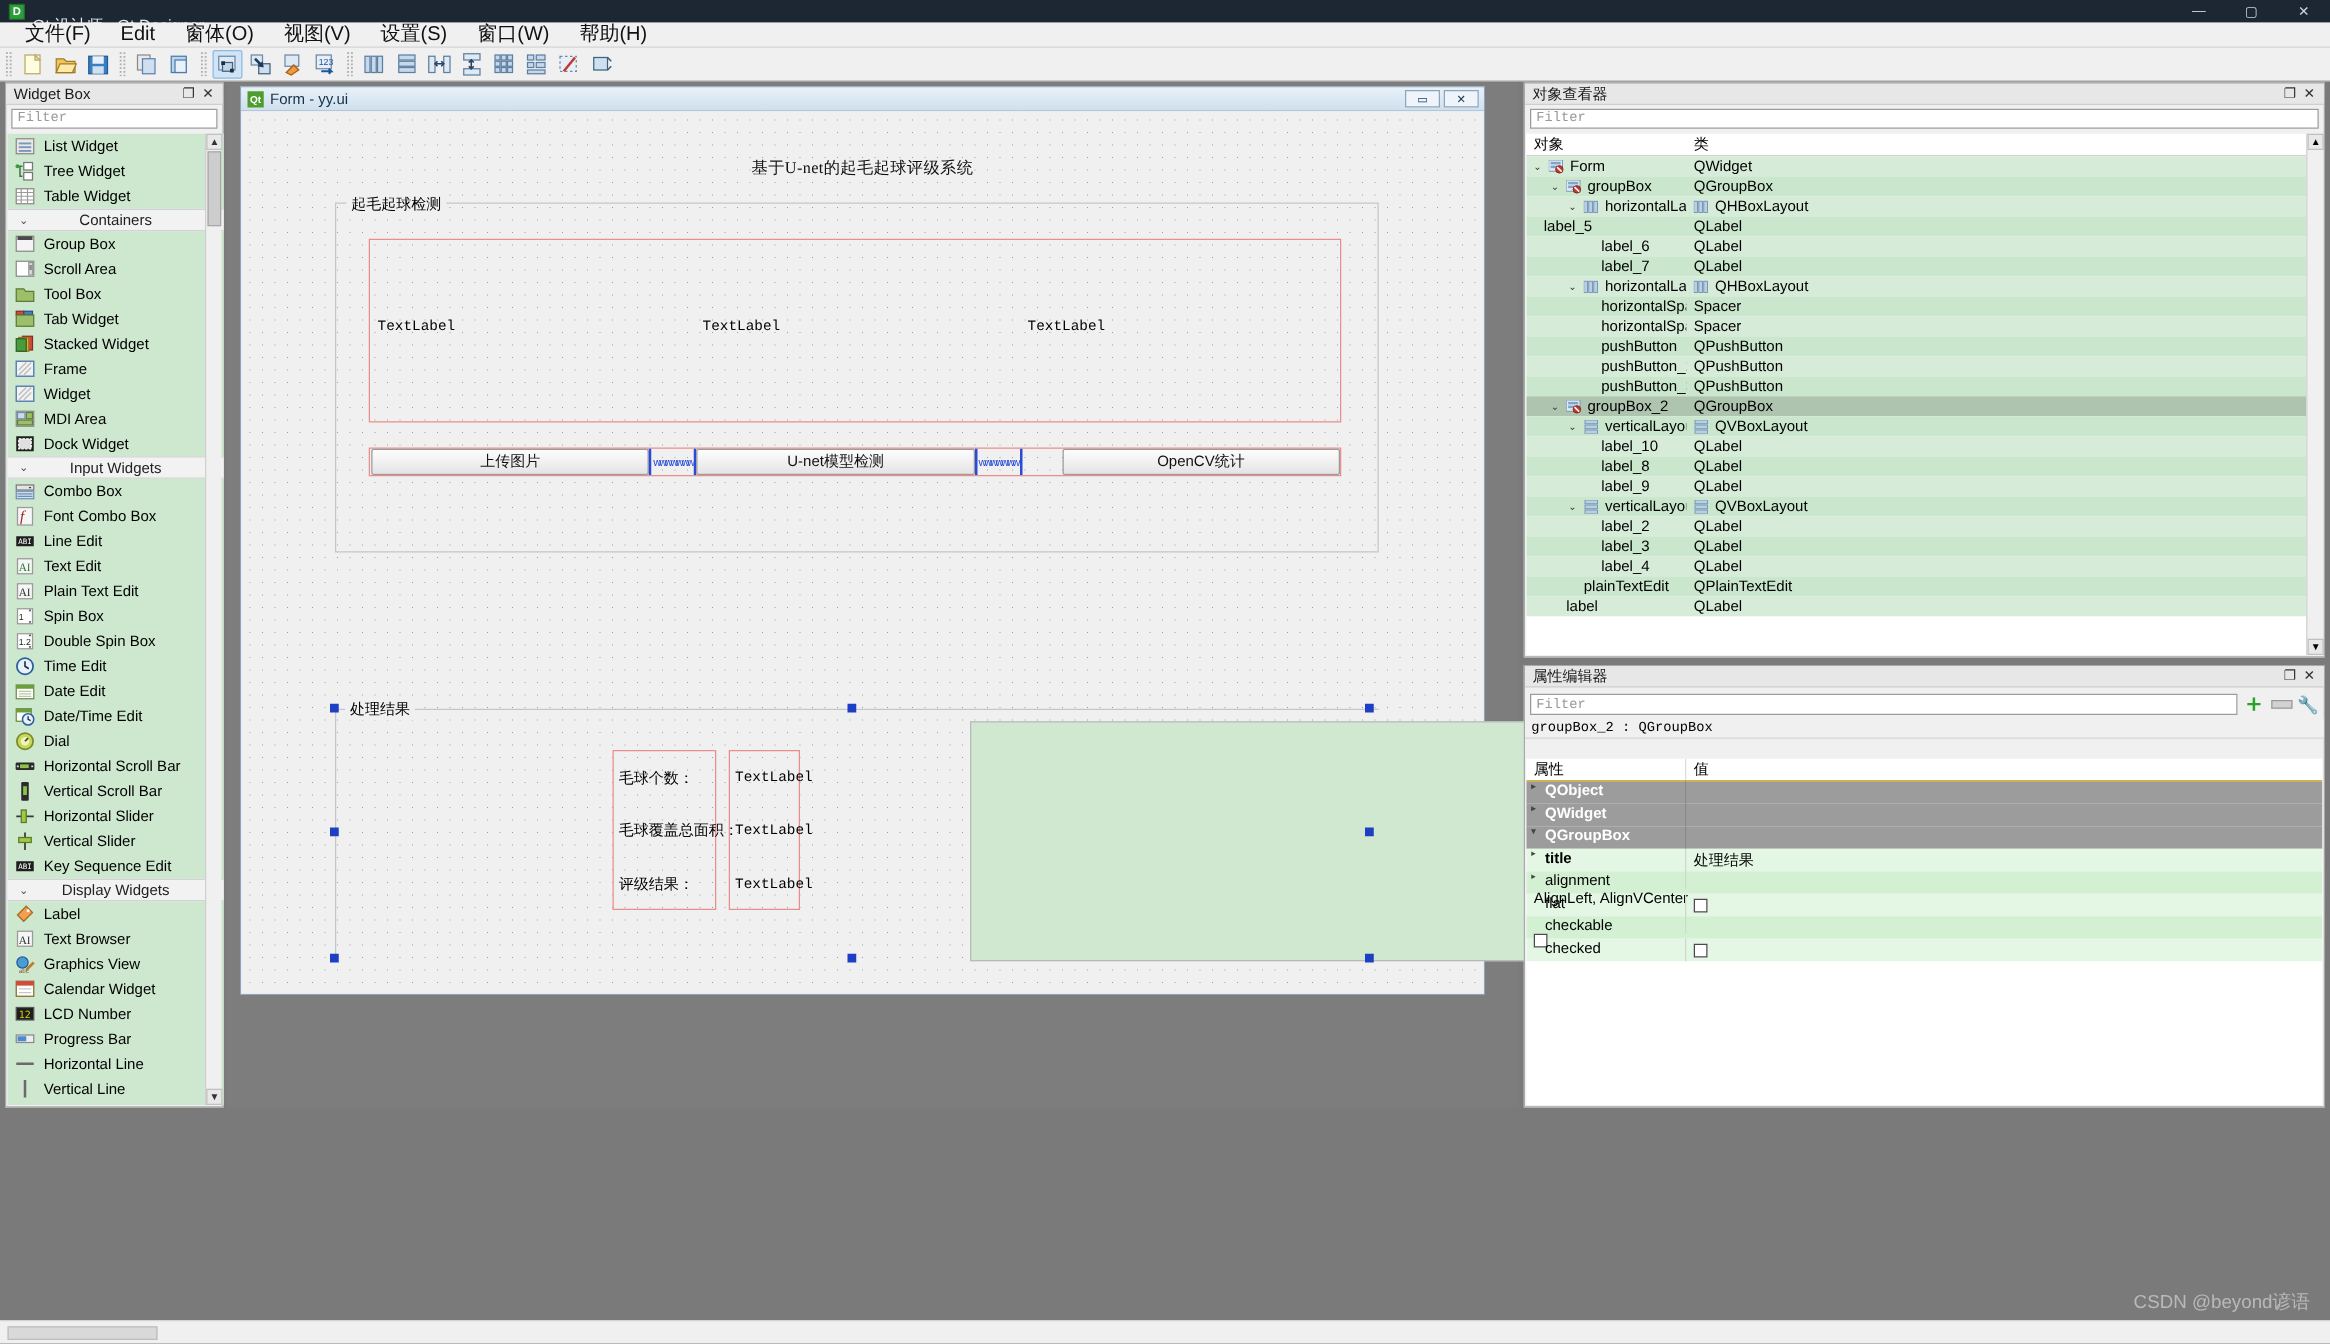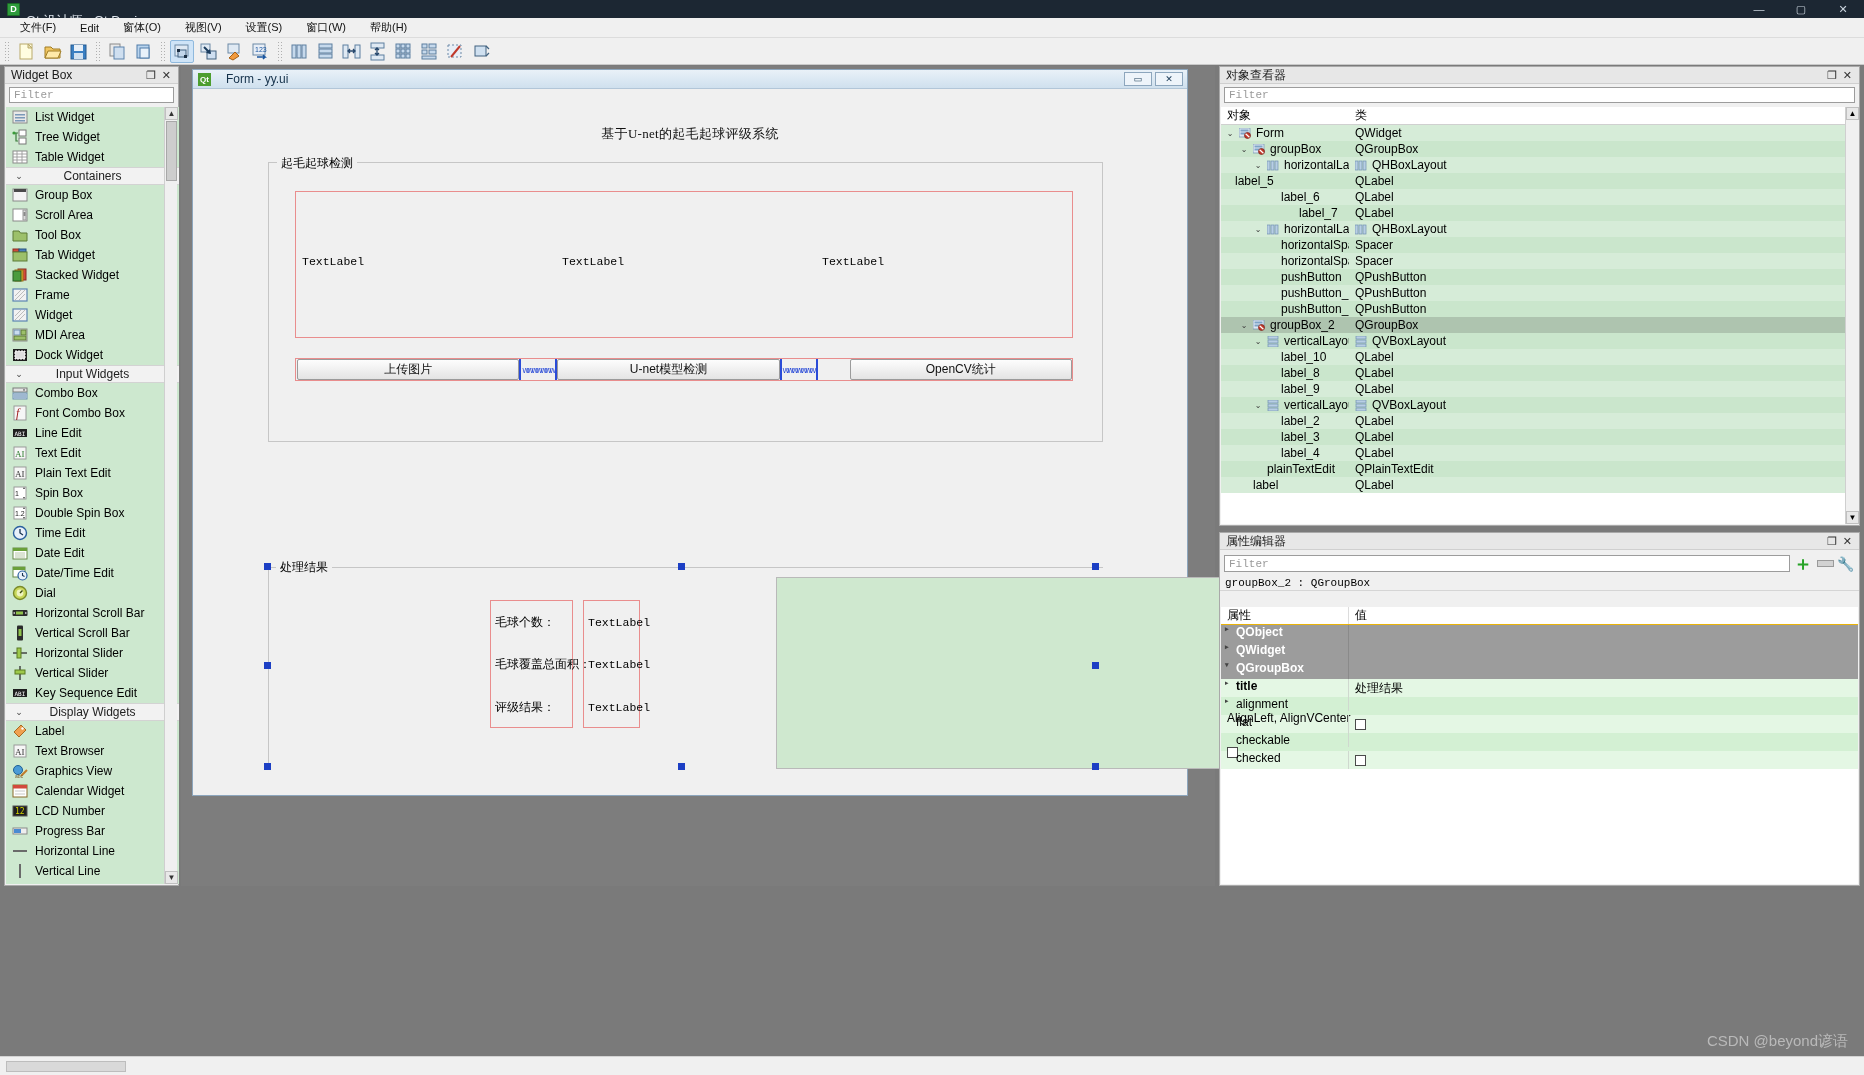--- a/index.html
+++ b/index.html
@@ -23,21 +23,21 @@
   #titlebar .t{font-size:13px;margin-top:24px;}
   #titlebar .wbtns{margin-left:auto;display:flex;height:18px;}
   #titlebar .wbtn{width:42px;height:18px;display:flex;align-items:center;justify-content:center;
     color:#c9d3dd;font-size:11px;}
   
   #menubar{
     position:absolute;left:0;top:18px;width:1864px;height:20px;
     background:#f0f0f0;border-bottom:1px solid #dcdcdc;display:flex;align-items:center;
     padding-left:8px;
   }
-  #menubar .mi{padding:2px 12px;font-size:11px;color:#111;}
+  #menubar .mi{padding:2px 12px;font-size:16px;color:#111;}
   
   #toolbar{
     position:absolute;left:0;top:38px;width:1864px;height:27px;
     background:#f0f0f0;border-bottom:1px solid #c9c9c9;display:flex;align-items:center;
   }
   .tgrip{width:6px;height:20px;margin:0 3px 0 4px;
     background-image:radial-gradient(#b0b0b0 1px, transparent 1px);
     background-size:3px 3px;}
   .tbtn{width:24px;height:23px;margin:0 1px;display:flex;align-items:center;justify-content:center;border-radius:2px;}
   .tbtn.on{background:#cfe4f7;border:1px solid #8fb9dd;}
@@ -61,21 +61,21 @@
   .wbicon{width:16px;height:16px;flex:0 0 16px;position:relative;}
   #wb-scroll{position:absolute;right:1px;top:40px;width:13px;bottom:1px;background:#f0f0f0;border-left:1px solid #cfcfcf;}
   #wb-scroll .arr{width:13px;height:13px;display:flex;align-items:center;justify-content:center;font-size:8px;
     background:#e8e8e8;border:1px solid #c0c0c0;color:#333;}
   #wb-scroll .thumb{position:absolute;left:1px;top:14px;width:11px;height:60px;background:#cdcdcd;border:1px solid #a8a8a8;}
   
   #mdi{position:absolute;left:181px;top:66px;width:1034px;height:820px;background:#7d7d7d;}
   #formwin{position:absolute;left:11px;top:3px;width:996px;height:727px;
     background:#f0f0f0;border:1px solid #8da6bd;box-shadow:0 0 0 1px #e8eef4 inset;}
   #formtitle{height:19px;background:linear-gradient(#e9f1f8,#cfe0ee);
-    border-bottom:1px solid #b2c6d8;display:flex;align-items:center;padding-left:5px;gap:15px;}
+    border-bottom:1px solid #b2c6d8;display:flex;align-items:center;padding-left:5px;gap:5px;}
   #formtitle .qt{width:13px;height:13px;background:#4d9e2f;color:#fff;font-size:8px;font-weight:bold;
     display:flex;align-items:center;justify-content:center;}
   #formtitle .nm{font-size:12px;color:#15314a;}
   #formtitle .tb{margin-left:auto;display:flex;gap:3px;padding-right:4px;}
   #formtitle .tb div{width:28px;height:14px;background:#eef4fa;border:1px solid #8da6bd;
     display:flex;align-items:center;justify-content:center;font-size:9px;color:#20405c;}
   #canvas{position:absolute;left:0;top:19px;right:0;bottom:0;
     background-color:#f0f0f0;
     background-image:radial-gradient(#9a9a9a 0.6px, transparent 0.7px);
     background-size:10px 10px; background-position:2px 2px;}
@@ -745,21 +745,21 @@
       <div class="trow">
         <div class="tname" style="width: 128px; padding-left: 46px;">
           <span class="chev"></span>
           <span>label_6</span>
         </div>
         <div class="tcls" style="flex: 1 1 0%; padding-left: 6px;">
           <span>QLabel</span>
         </div>
       </div>
       <div class="trow alt">
-        <div class="tname" style="width: 128px; padding-left: 64px;">
+        <div class="tname" style="width: 128px; padding-left: 46px;">
           <span class="chev"></span>
           <span>label_7</span>
         </div>
         <div class="tcls" style="flex: 1 1 0%; padding-left: 6px;">
           <span>QLabel</span>
         </div>
       </div>
       <div class="trow">
         <div class="tname" style="width: 128px; padding-left: 32px;">
           <span class="chev">⌄</span>

